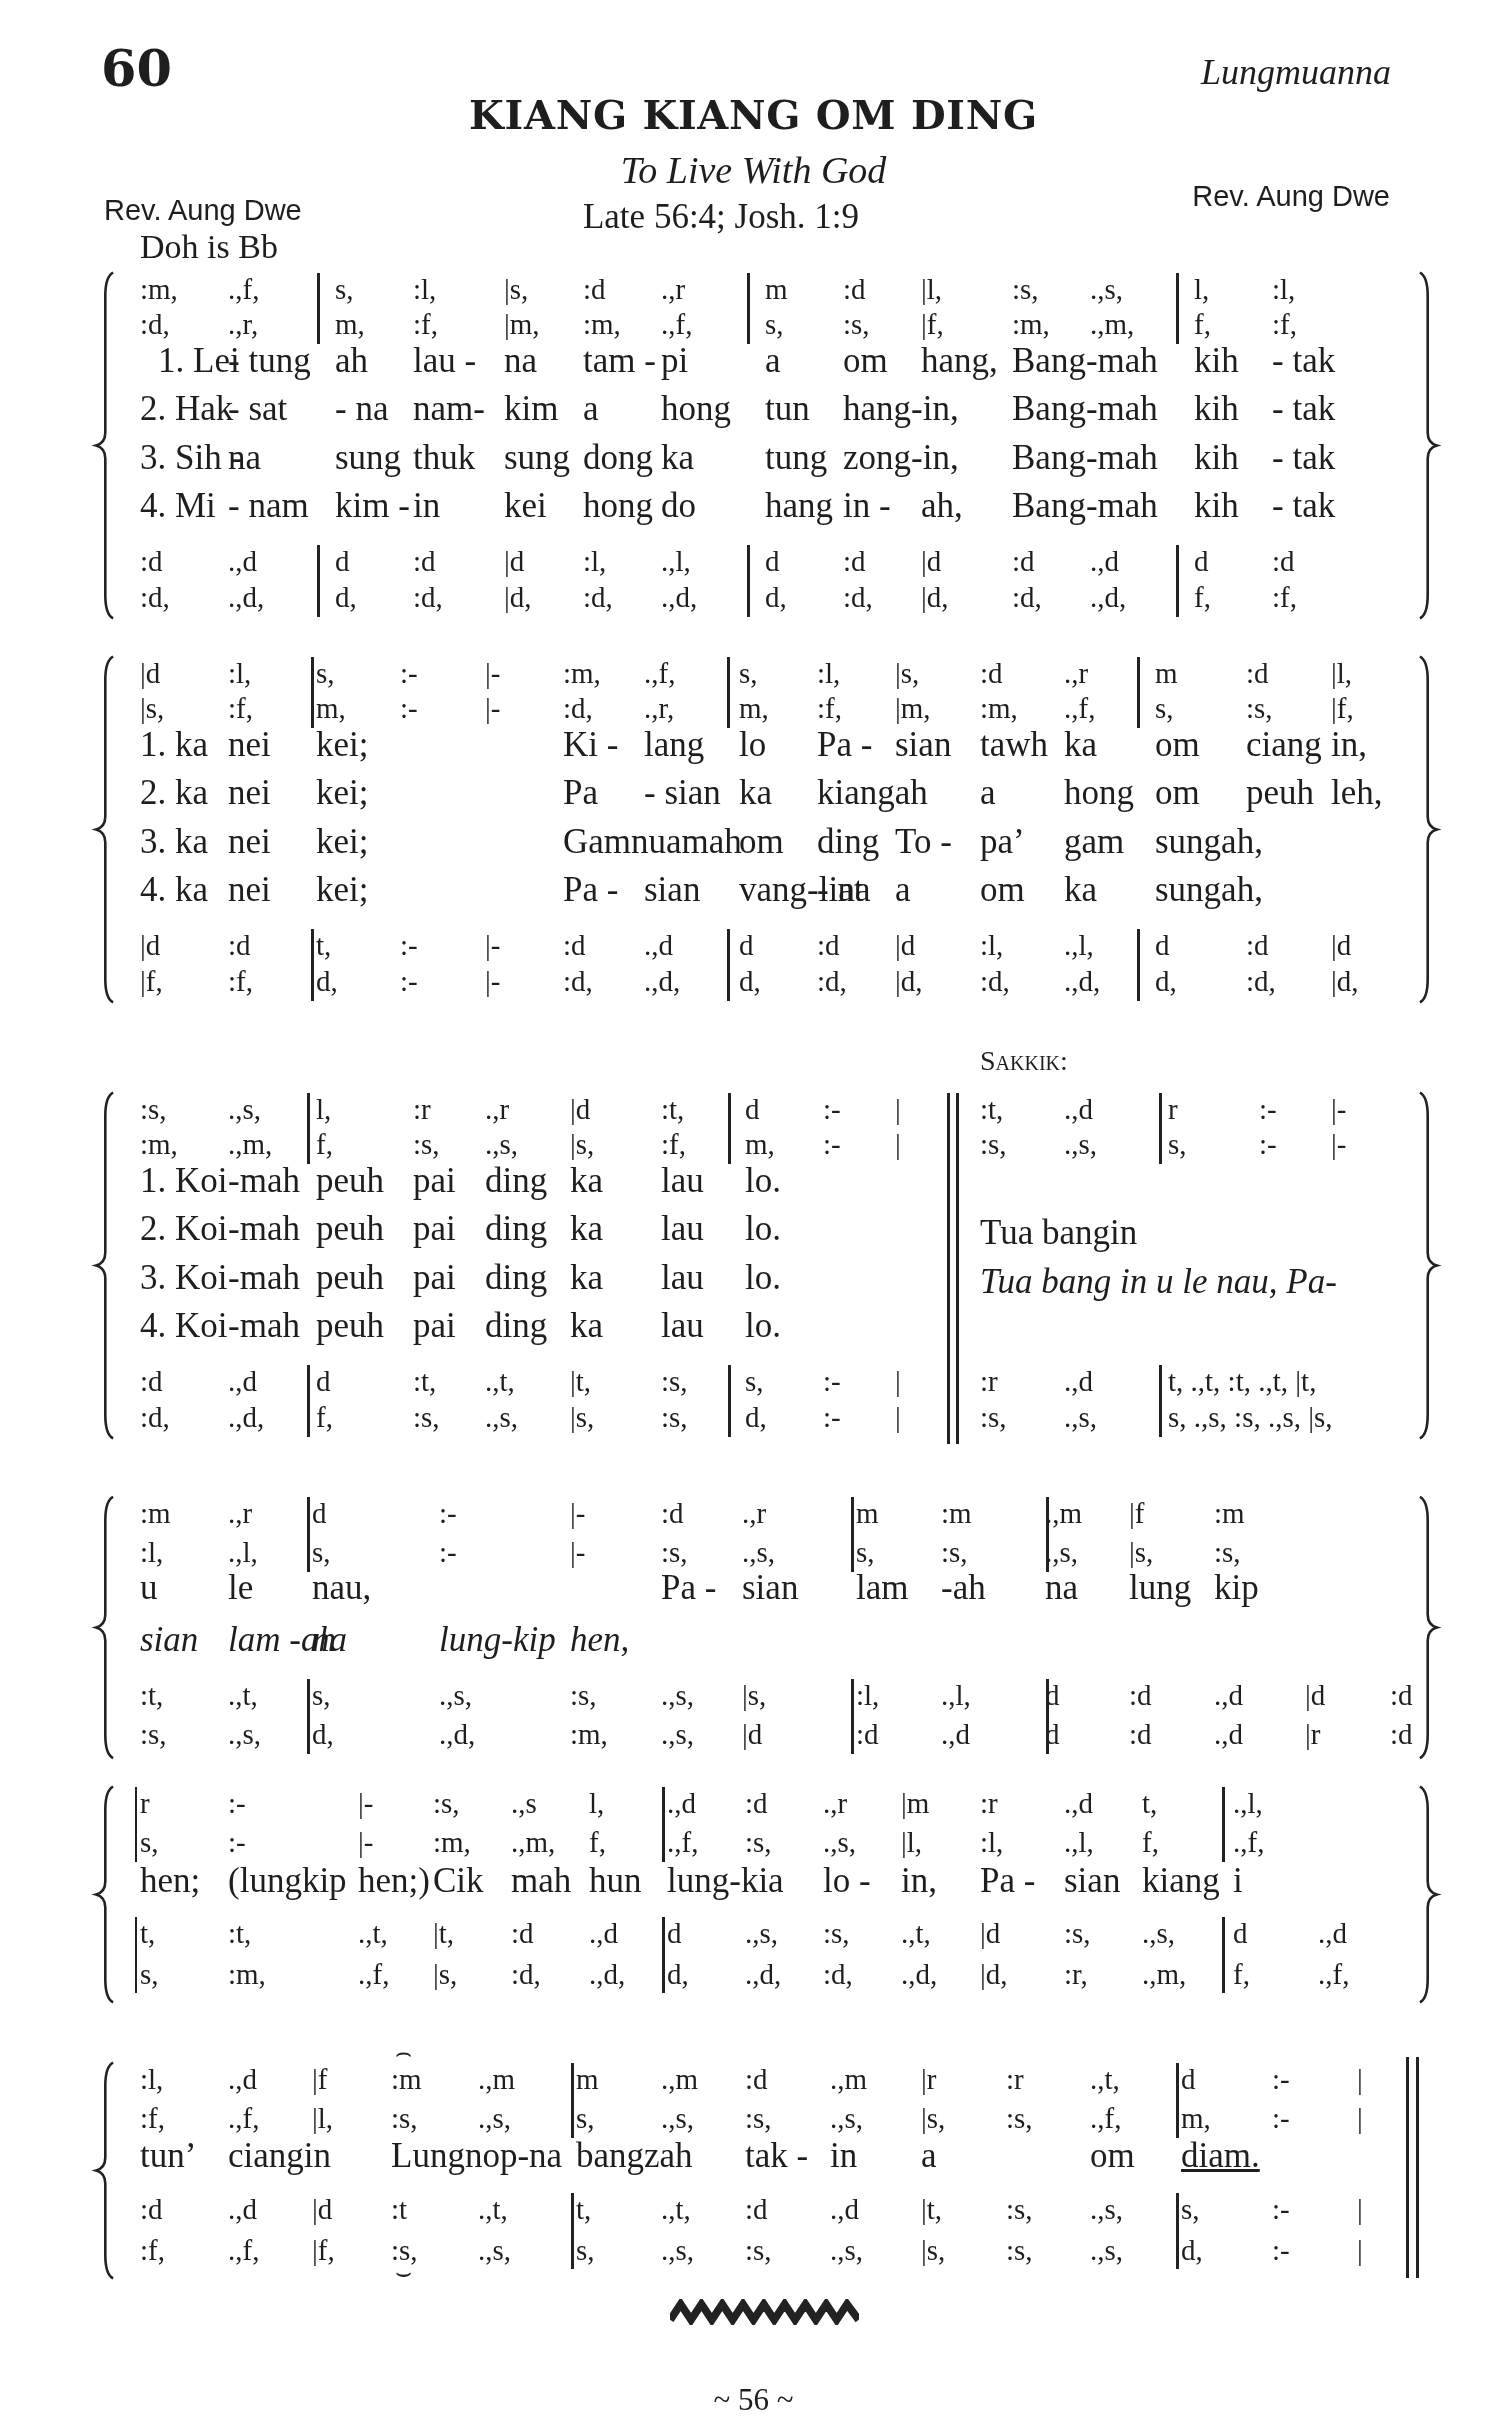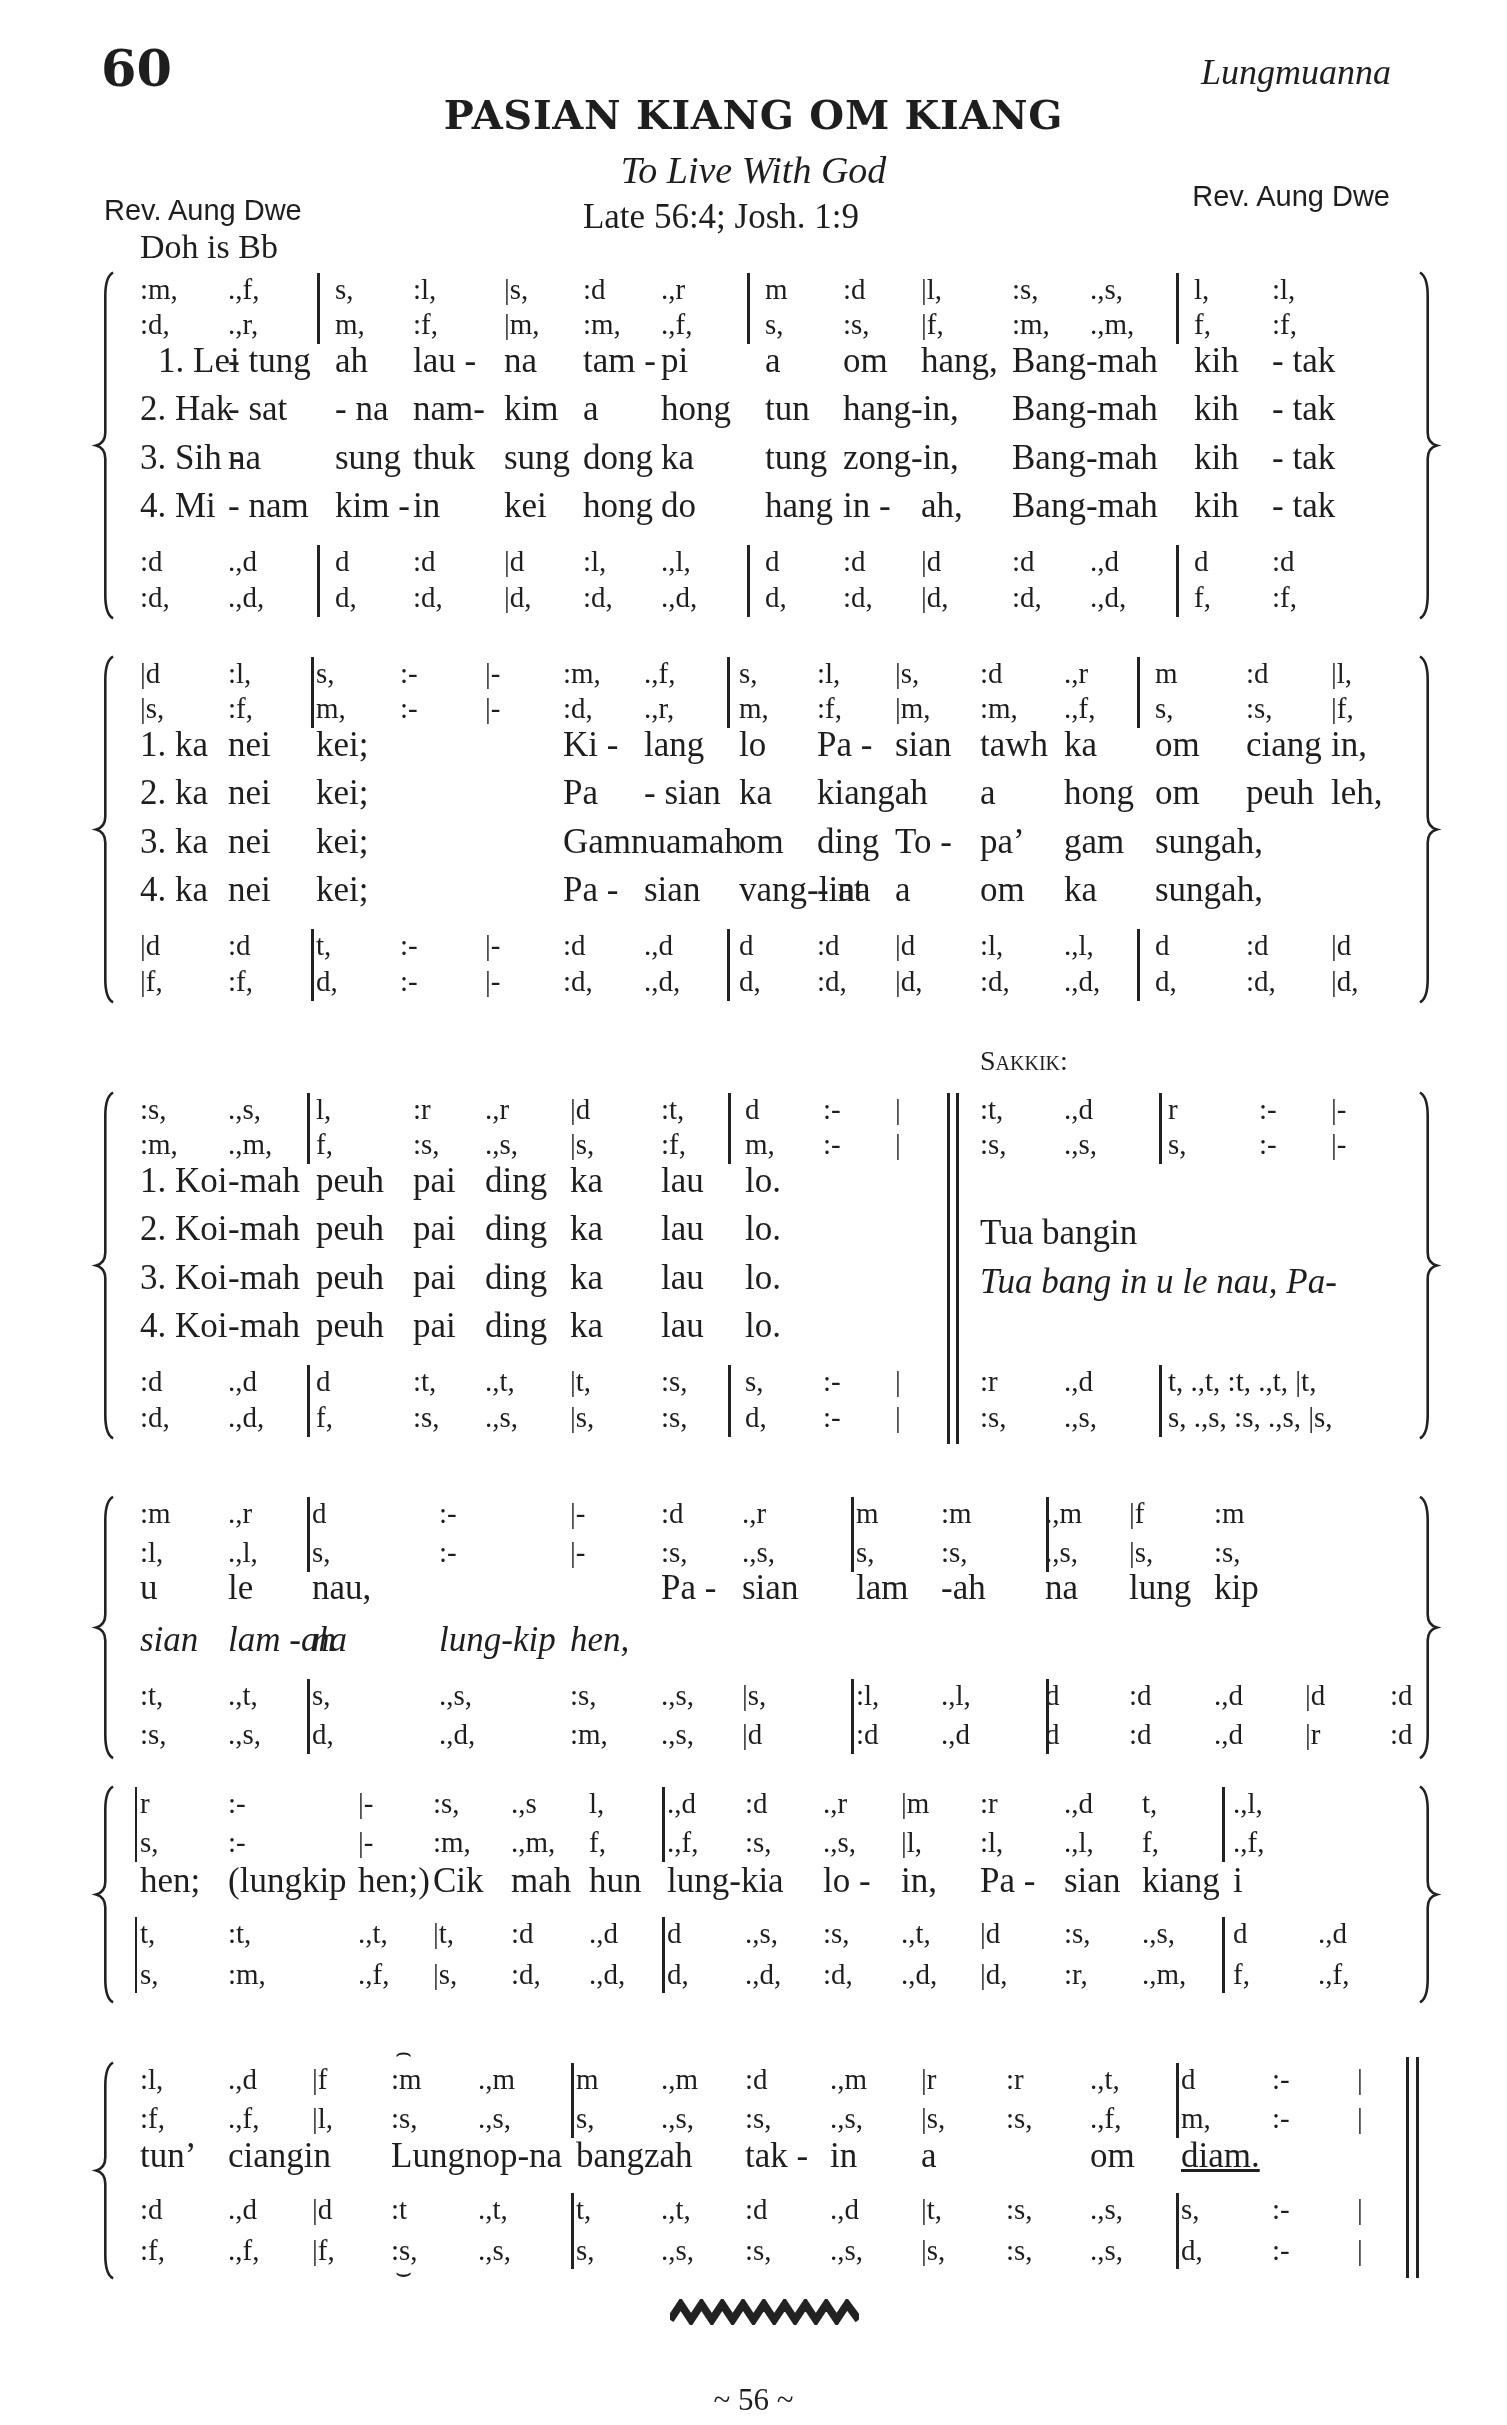--- a/index.html
+++ b/index.html
@@ -27,21 +27,21 @@
   .brace-l, .brace-r { position: absolute; }
   .dbl { position: absolute; width: 2.6px; background: #222; }
   .divider { left: 670px; top: 2299px; width: 189px; height: 26px; }
   .footer { left: 0; width: 1507px; top: 2382px; text-align: center; font-size: 31px; font-family: "Liberation Serif", serif; }
 </style>
 </head>
 <body>
 
 <div class="abs page-num">60</div>
 <div class="abs collection">Lungmuanna</div>
-<div class="abs title">PASIAN KIANG OM KIANG</div>
+<div class="abs title">KIANG KIANG OM DING</div>
 <div class="abs subtitle">To Live With God</div>
 <div class="abs refs">Late 56:4; Josh. 1:9</div>
 <div class="abs author-l">Rev. Aung Dwe</div>
 <div class="abs key">Doh is Bb</div>
 <div class="abs author-r">Rev. Aung Dwe</div>
 <div class="abs sakkik">Sakkik:</div>
 
 <div id="systems">
     <div class="system" style="top: 273px; width: 1237px; height: 351px;">
       <div class="row " style="top: 0px;">

